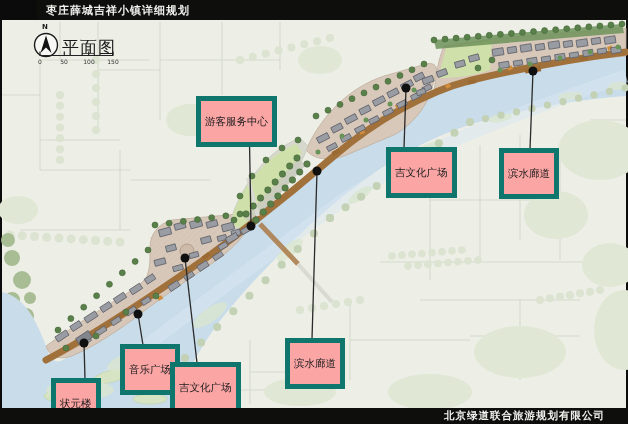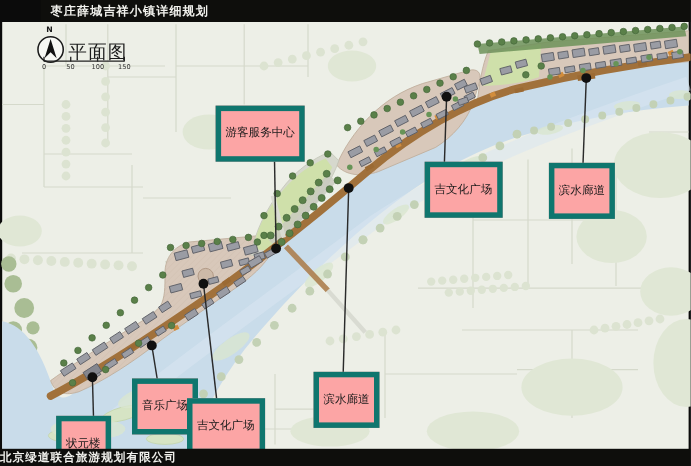--- a/index.html
+++ b/index.html
@@ -1,21 +1,21 @@
 <!DOCTYPE html>
 <html><head>
 <meta charset="utf-8">
 <style>
   html,body{margin:0;padding:0;background:#444;}
   .stage{position:relative;width:628px;height:424px;background:#0b0b0b;overflow:hidden;
          font-family:"DejaVu Sans","Liberation Sans",sans-serif;}
   .bar{position:absolute;left:0;right:0;background:#0e0e0c;color:#f0f0ec;
        display:flex;align-items:center;font-weight:bold;z-index:30;}
   .topbar{top:0;height:20px;padding-left:9px;font-size:11px;letter-spacing:1px;margin-left:37px;}
-  .botbar{bottom:0;height:16px;justify-content:flex-start;padding-right:23px;font-size:10.5px;letter-spacing:1px;}
+  .botbar{bottom:0;height:16px;justify-content:flex-end;padding-right:23px;font-size:10.5px;letter-spacing:1px;}
   svg.scene{position:absolute;left:0;top:0;z-index:1;}
   .maplabel{position:absolute;z-index:20;background:#fca5a5;border:5px solid #0f766e;
             color:#1b1b1b;font-size:10.5px;line-height:1;padding:15px 4px;white-space:nowrap;}
   .annot{position:absolute;z-index:15;color:#1a1a1a;}
   .north-n{left:42px;top:23px;font-size:7px;font-weight:bold;}
   .planview{left:62px;top:36px;font-size:17px;letter-spacing:1px;}
   .tick{width:16px;text-align:center;font-size:6px;top:58px;color:#333;}
 </style>
 </head>
 <body>

